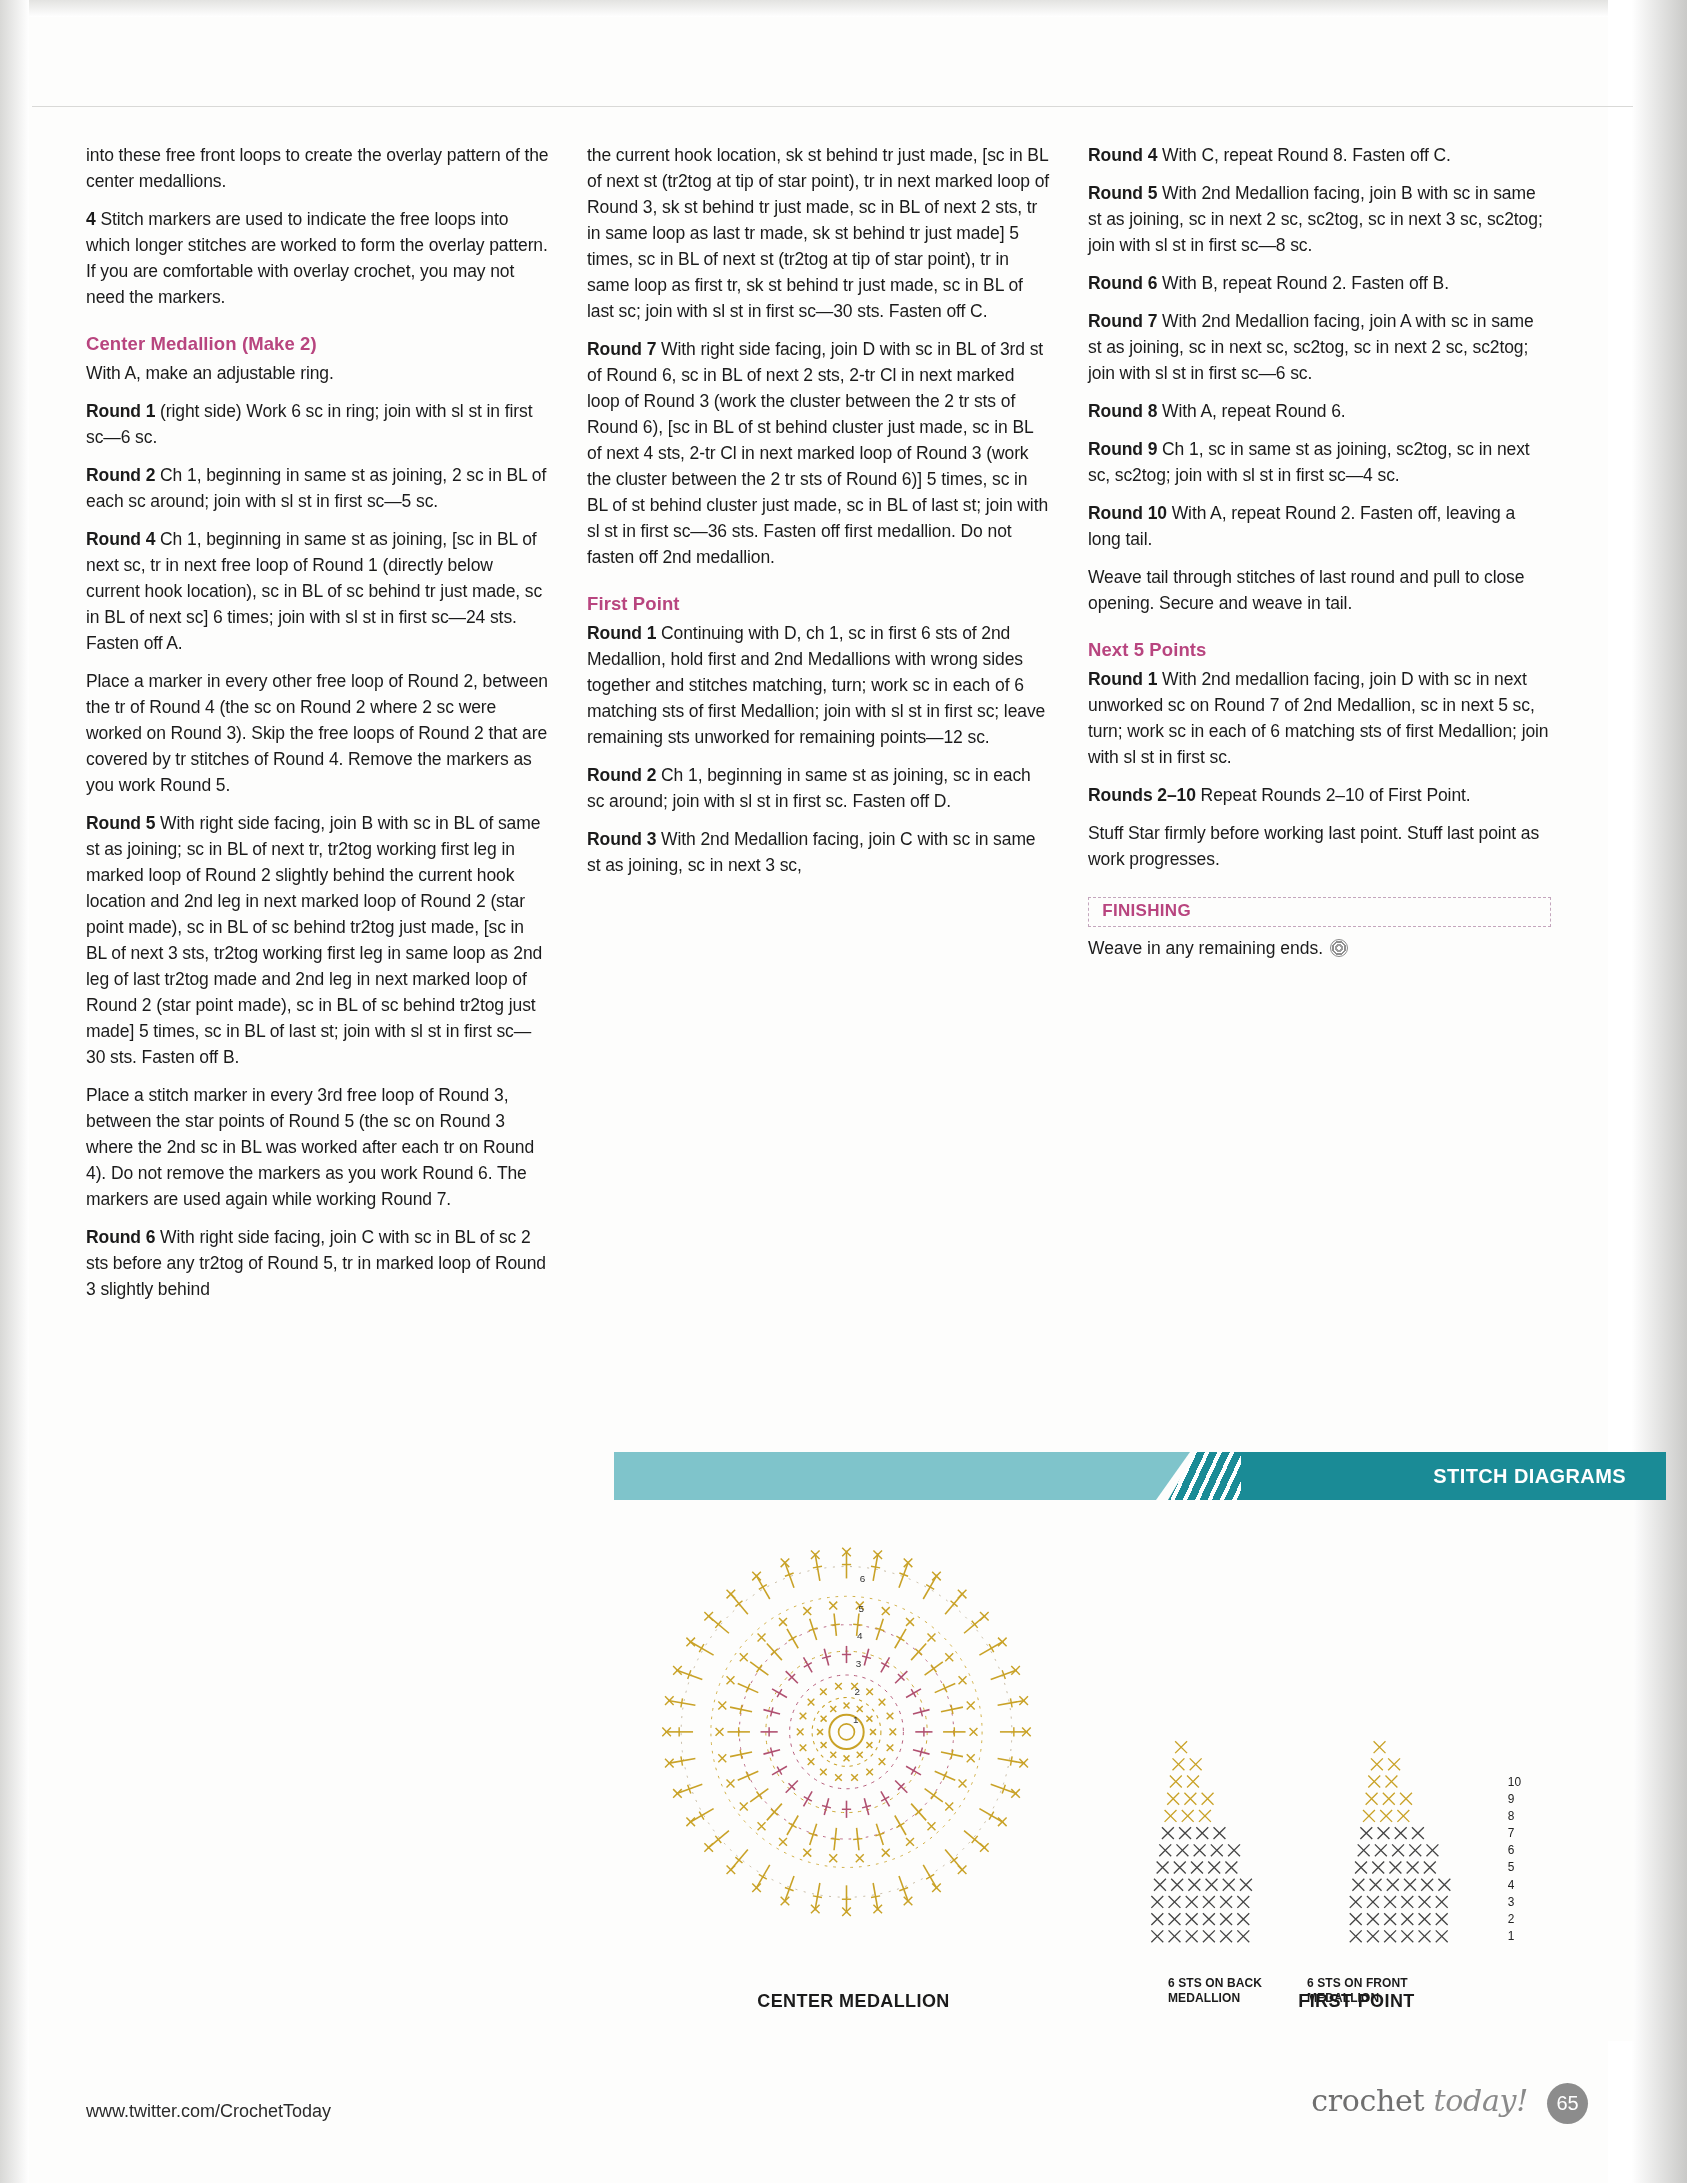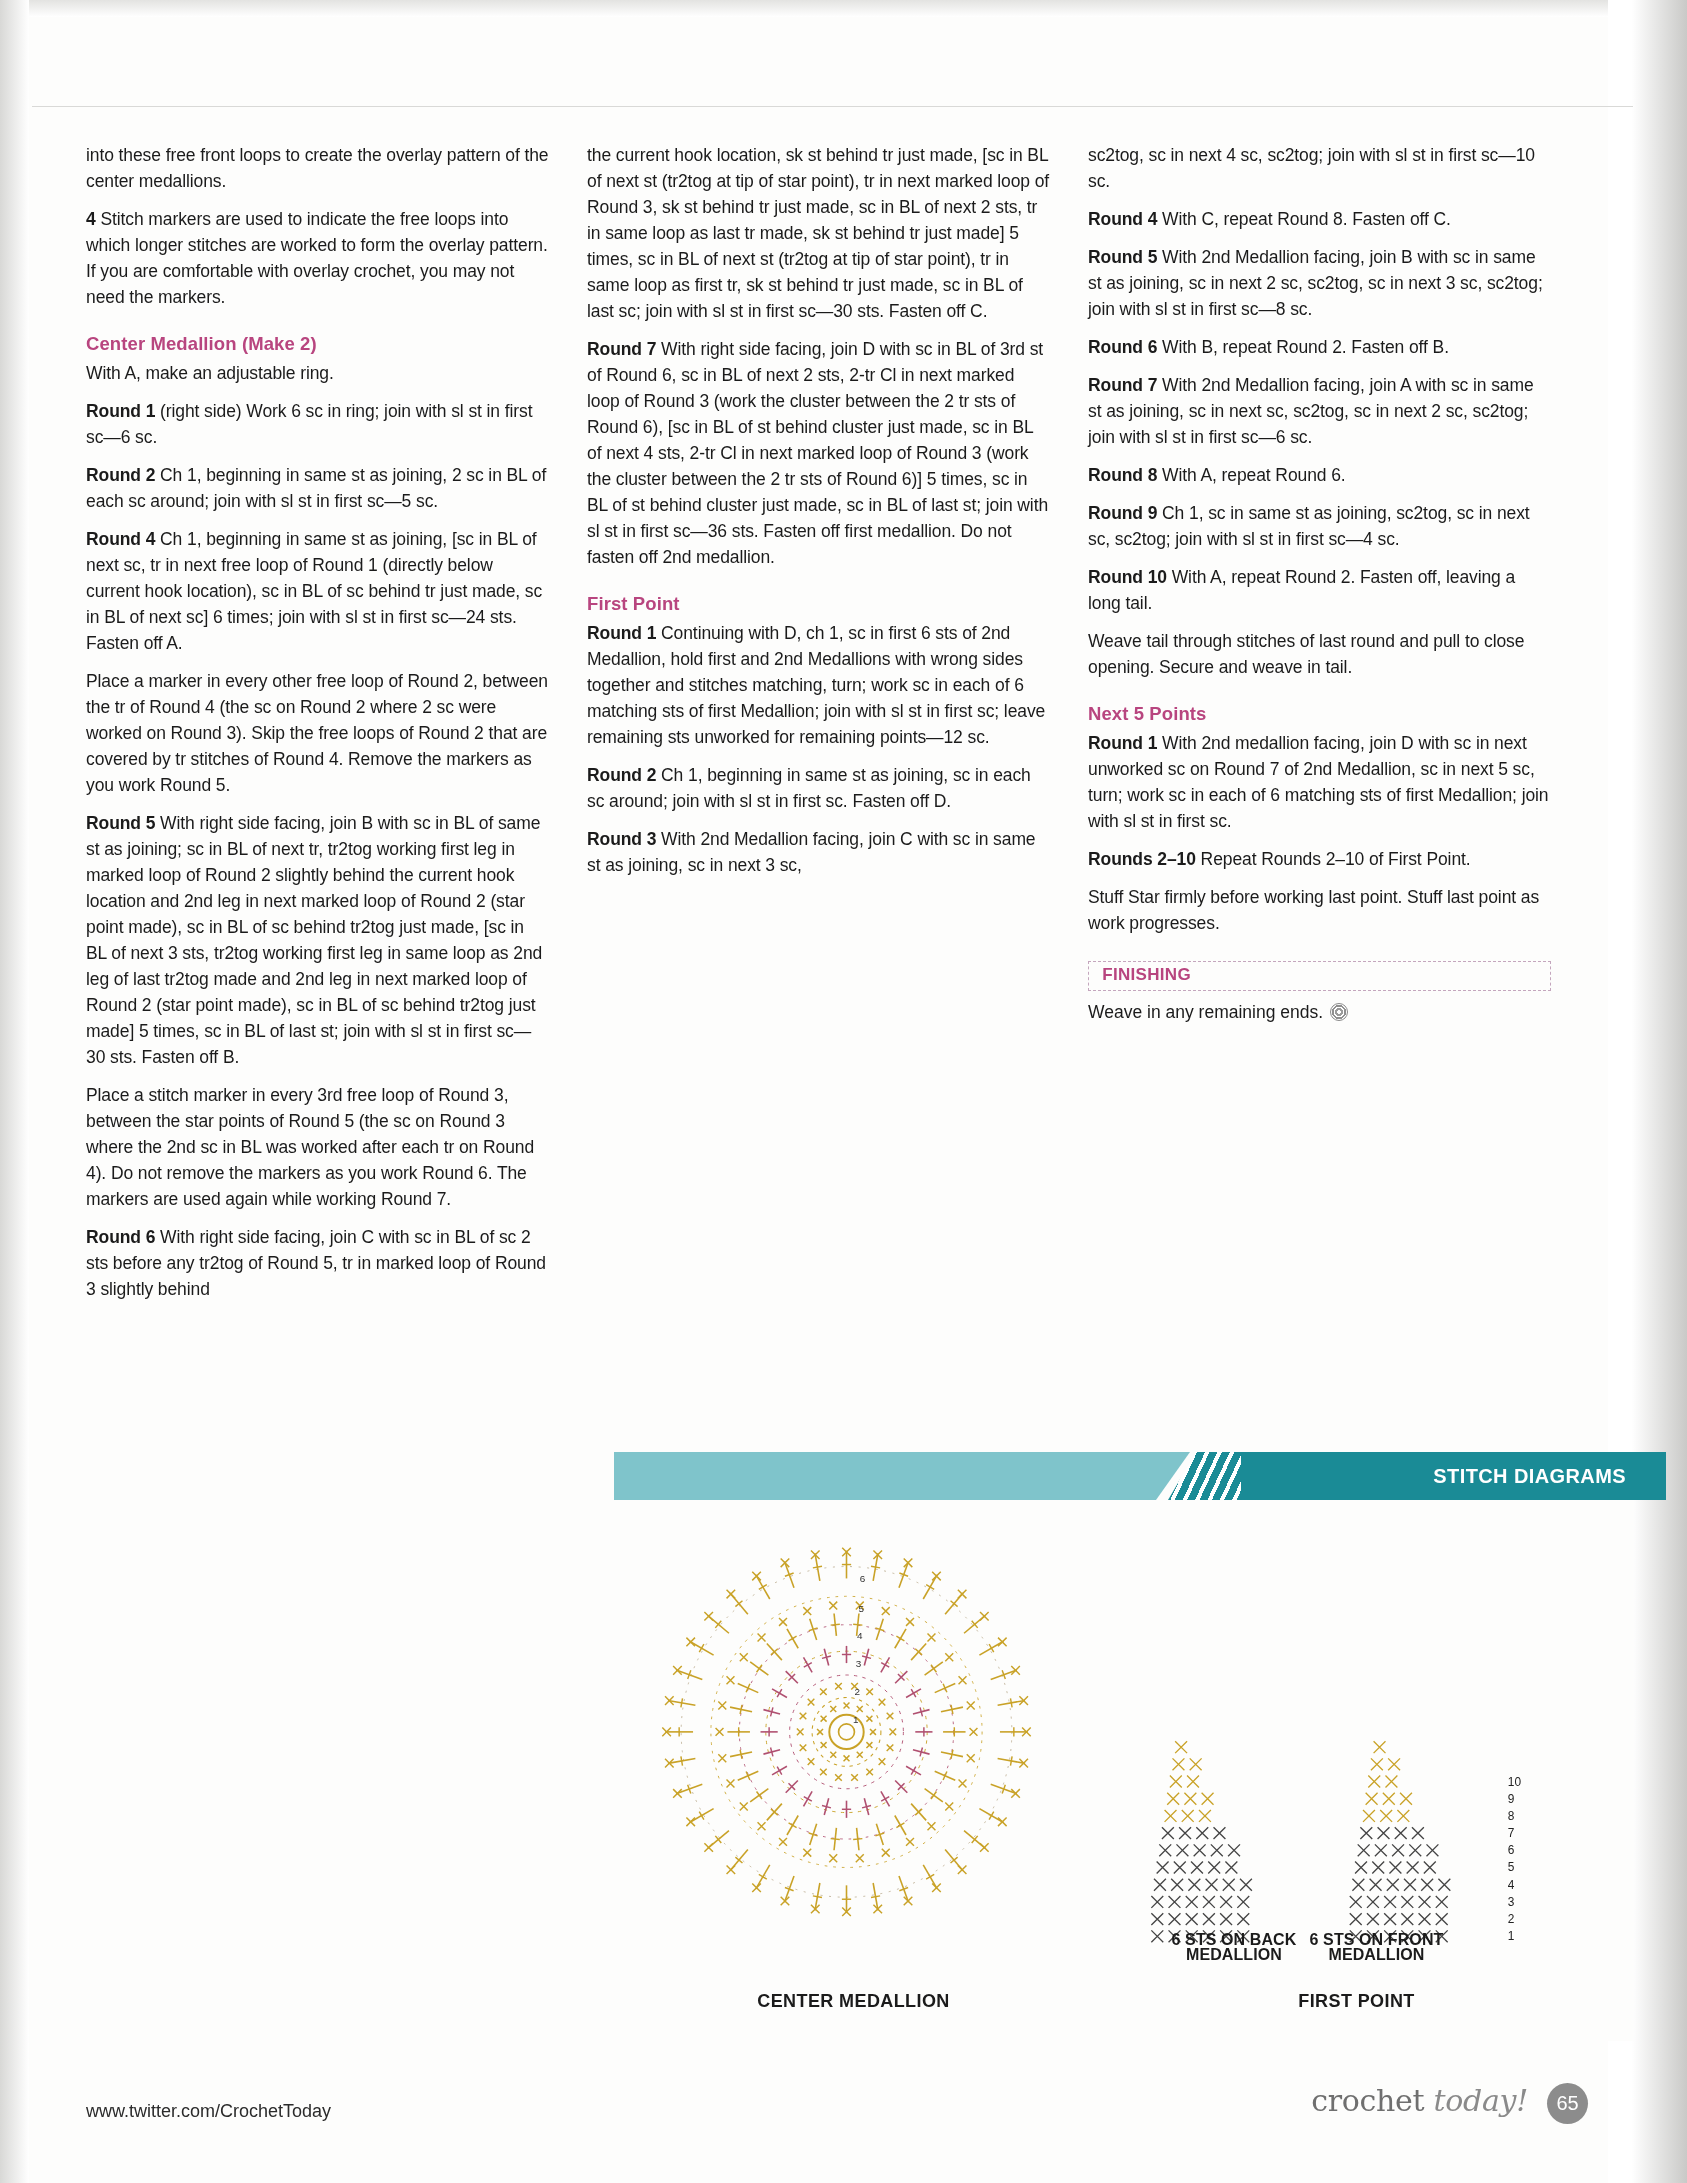--- a/index.html
+++ b/index.html
@@ -163,25 +163,26 @@
     position: absolute;
     font-size: 18px;
     font-weight: bold;
     letter-spacing: 0.4px;
     text-align: center;
   }
   .cap-medallion { left: 40px; top: 491px; width: 463px; }
   .cap-firstpoint { left: 543px; top: 491px; width: 463px; }
   .legend-sm {
     position: absolute;
-    font-size: 16px;
+    font-size: 12px;
     font-weight: bold;
-    text-align: center;
+    text-align: left;
     line-height: 15px;
     letter-spacing: 0.1px;
+    margin-top: 44px;
   }
   .legend-back { left: 1168px; top: 1932px; width: 132px; }
   .legend-front { left: 1307px; top: 1932px; width: 139px; }
 
   
   .footer-url {
     position: absolute;
     left: 86px;
     top: 2101px;
     font-size: 18px;
@@ -245,21 +246,20 @@
         <p><b>Round 7</b> <span>With right side facing, join D with sc in BL of 3rd st of Round 6, sc in BL of next 2 sts, 2-tr Cl in next marked loop of Round 3 (work the cluster between the 2 tr sts of Round 6), [sc in BL of st behind cluster just made, sc in BL of next 4 sts, 2-tr Cl in next marked loop of Round 3 (work the cluster between the 2 tr sts of Round 6)] 5 times, sc in BL of st behind cluster just made, sc in BL of last st; join with sl st in first sc—36 sts. Fasten off first medallion. Do not fasten off 2nd medallion.</span></p>
 
         <h2 class="section">First Point</h2>
 
         <p><b>Round 1</b> <span>Continuing with D, ch 1, sc in first 6 sts of 2nd Medallion, hold first and 2nd Medallions with wrong sides together and stitches matching, turn; work sc in each of 6 matching sts of first Medallion; join with sl st in first sc; leave remaining sts unworked for remaining points—12 sc.</span></p>
         <p><b>Round 2</b> <span>Ch 1, beginning in same st as joining, sc in each sc around; join with sl st in first sc. Fasten off D.</span></p>
         <p><b>Round 3</b> <span>With 2nd Medallion facing, join C with sc in same st as joining, sc in next 3 sc,</span></p>
       </div>
 
       <div class="col">
-        <p>sc2tog, sc in next 4 sc, sc2tog; join with sl st in first sc—10 sc.</p>
         <p><b>Round 4</b> <span>With C, repeat Round 8. Fasten off C.</span></p>
         <p><b>Round 5</b> <span>With 2nd Medallion facing, join B with sc in same st as joining, sc in next 2 sc, sc2tog, sc in next 3 sc, sc2tog; join with sl st in first sc—8 sc.</span></p>
         <p><b>Round 6</b> <span>With B, repeat Round 2. Fasten off B.</span></p>
         <p><b>Round 7</b> <span>With 2nd Medallion facing, join A with sc in same st as joining, sc in next sc, sc2tog, sc in next 2 sc, sc2tog; join with sl st in first sc—6 sc.</span></p>
         <p><b>Round 8</b> <span>With A, repeat Round 6.</span></p>
         <p><b>Round 9</b> <span>Ch 1, sc in same st as joining, sc2tog, sc in next sc, sc2tog; join with sl st in first sc—4 sc.</span></p>
         <p><b>Round 10</b> <span>With A, repeat Round 2. Fasten off, leaving a long tail.</span></p>
         <p>Weave tail through stitches of last round and pull to close opening. Secure and weave in tail.</p>
 
         <h2 class="section">Next 5 Points</h2>

